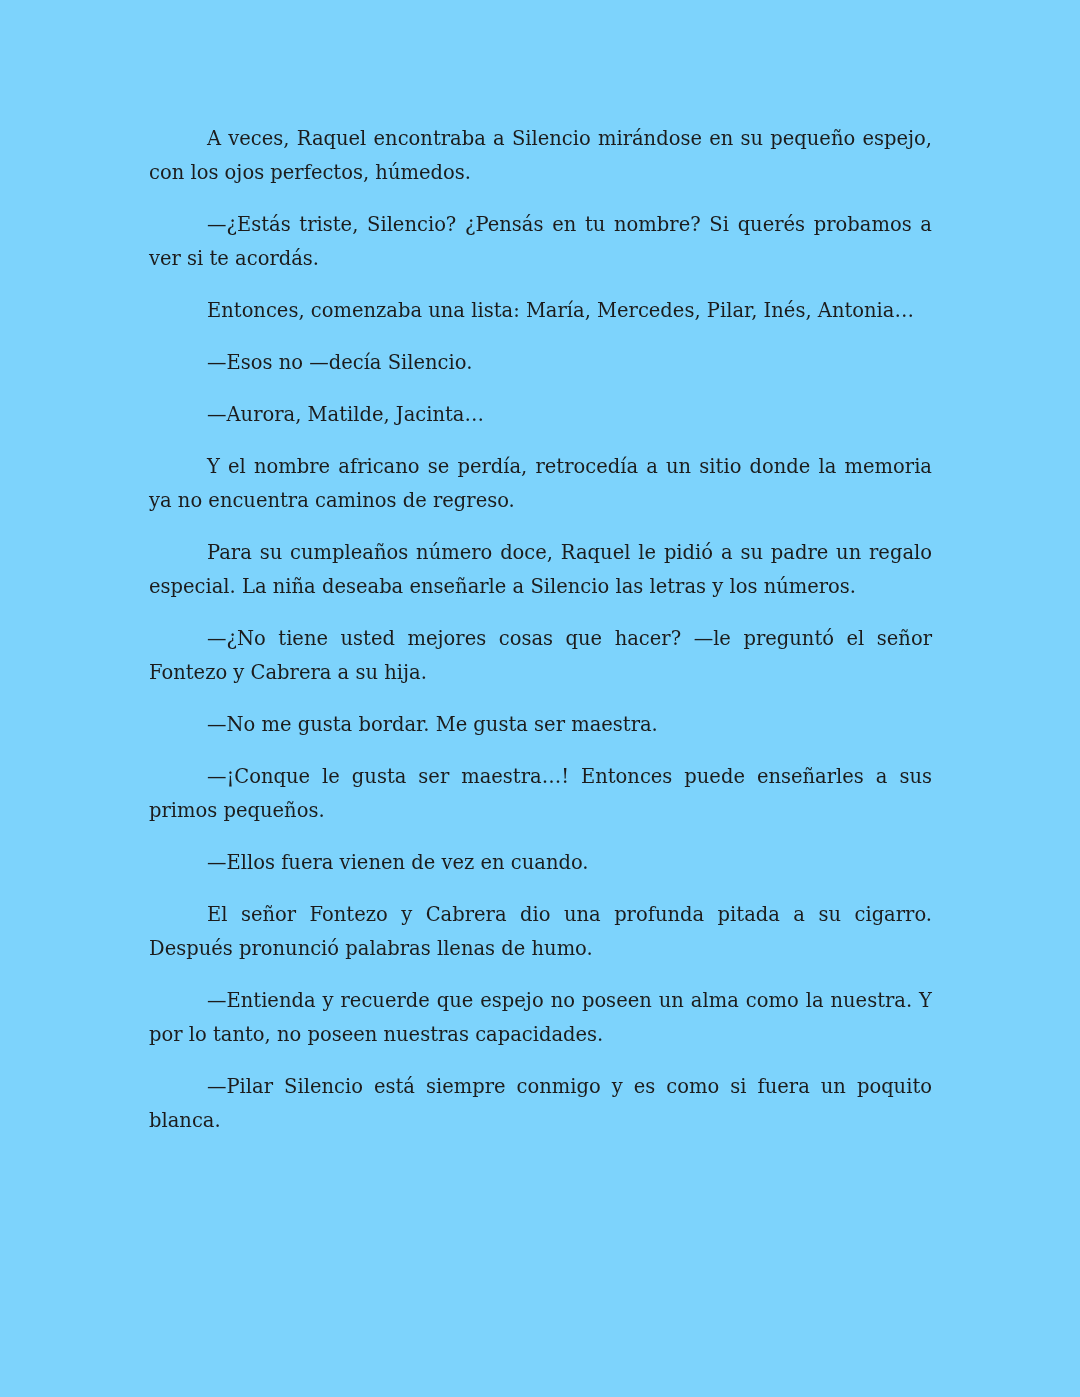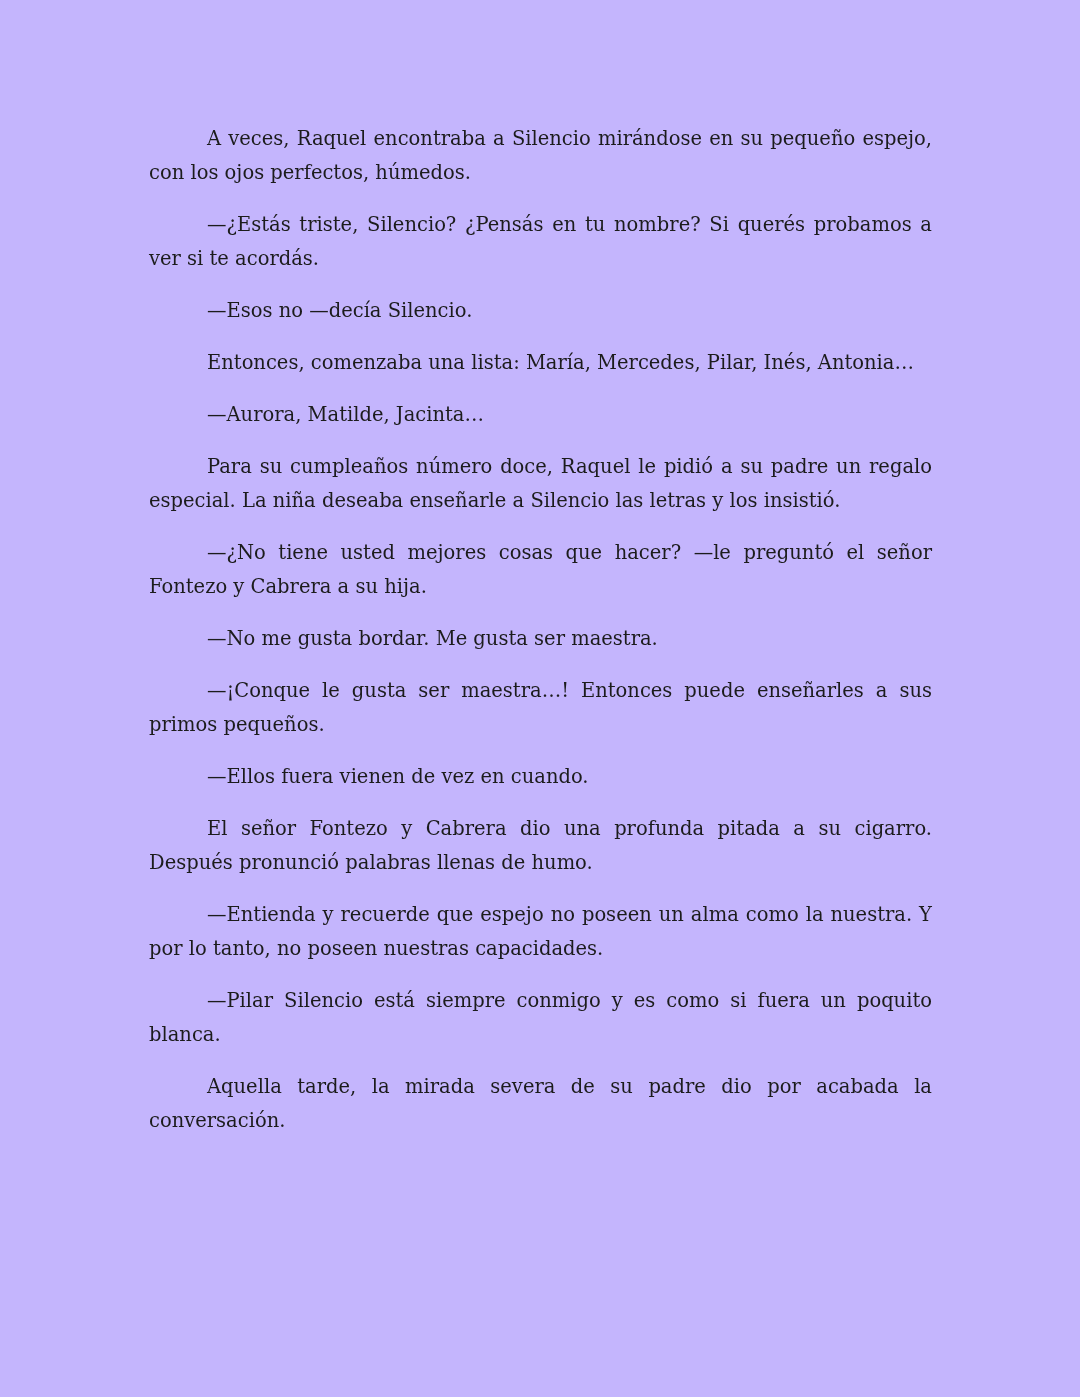--- a/index.html
+++ b/index.html
@@ -10,21 +10,21 @@
   body {
     width: 1080px;
     height: 1397px;
     position: relative;
     overflow: hidden;
   }
   .page {
     box-sizing: border-box;
     width: 1080px;
     height: 1397px;
-    background: #c4b5fd;
+    background: #7dd3fc;
     padding: 122px 148px 0 149px;
   }
   .text-block {
     width: 783px;
   }
   .text-block p.para {
     margin: 0 0 18px 0;
     font-family: "DejaVu Serif", "Liberation Serif", serif;
     font-size: 19.5px;
     line-height: 34px;
@@ -36,26 +36,26 @@
     -webkit-hyphens: none;
   }
 </style>
 </head>
 <body>
 
 <div class="page">
   <div class="text-block">
       <p class="para">A veces, Raquel encontraba a Silencio mirándose en su pequeño espejo, con los ojos perfectos, húmedos.</p>
       <p class="para">—¿Estás triste, Silencio? ¿Pensás en tu nombre? Si querés probamos a ver si te acordás.</p>
+      <p class="para">Entonces, comenzaba una lista: María, Mercedes, Pilar, Inés, Antonia…</p>
       <p class="para">—Esos no —decía Silencio.</p>
-      <p class="para">Entonces, comenzaba una lista: María, Mercedes, Pilar, Inés, Antonia…</p>
       <p class="para">—Aurora, Matilde, Jacinta…</p>
-      <p class="para">Para su cumpleaños número doce, Raquel le pidió a su padre un regalo especial. La niña deseaba enseñarle a Silencio las letras y los insistió.</p>
+      <p class="para">Y el nombre africano se perdía, retrocedía a un sitio donde la memoria ya no encuentra caminos de regreso.</p>
+      <p class="para">Para su cumpleaños número doce, Raquel le pidió a su padre un regalo especial. La niña deseaba enseñarle a Silencio las letras y los números.</p>
       <p class="para">—¿No tiene usted mejores cosas que hacer? —le preguntó el señor Fontezo y Cabrera a su hija.</p>
       <p class="para">—No me gusta bordar. Me gusta ser maestra.</p>
       <p class="para">—¡Conque le gusta ser maestra…! Entonces puede enseñarles a sus primos pequeños.</p>
       <p class="para">—Ellos fuera vienen de vez en cuando.</p>
       <p class="para">El señor Fontezo y Cabrera dio una profunda pitada a su cigarro. Después pronunció palabras llenas de humo.</p>
       <p class="para">—Entienda y recuerde que espejo no poseen un alma como la nuestra. Y por lo tanto, no poseen nuestras capacidades.</p>
       <p class="para">—Pilar Silencio está siempre conmigo y es como si fuera un poquito blanca.</p>
-      <p class="para">Aquella tarde, la mirada severa de su padre dio por acabada la conversación.</p>
     </div>
 </div>
 
 </body></html>

